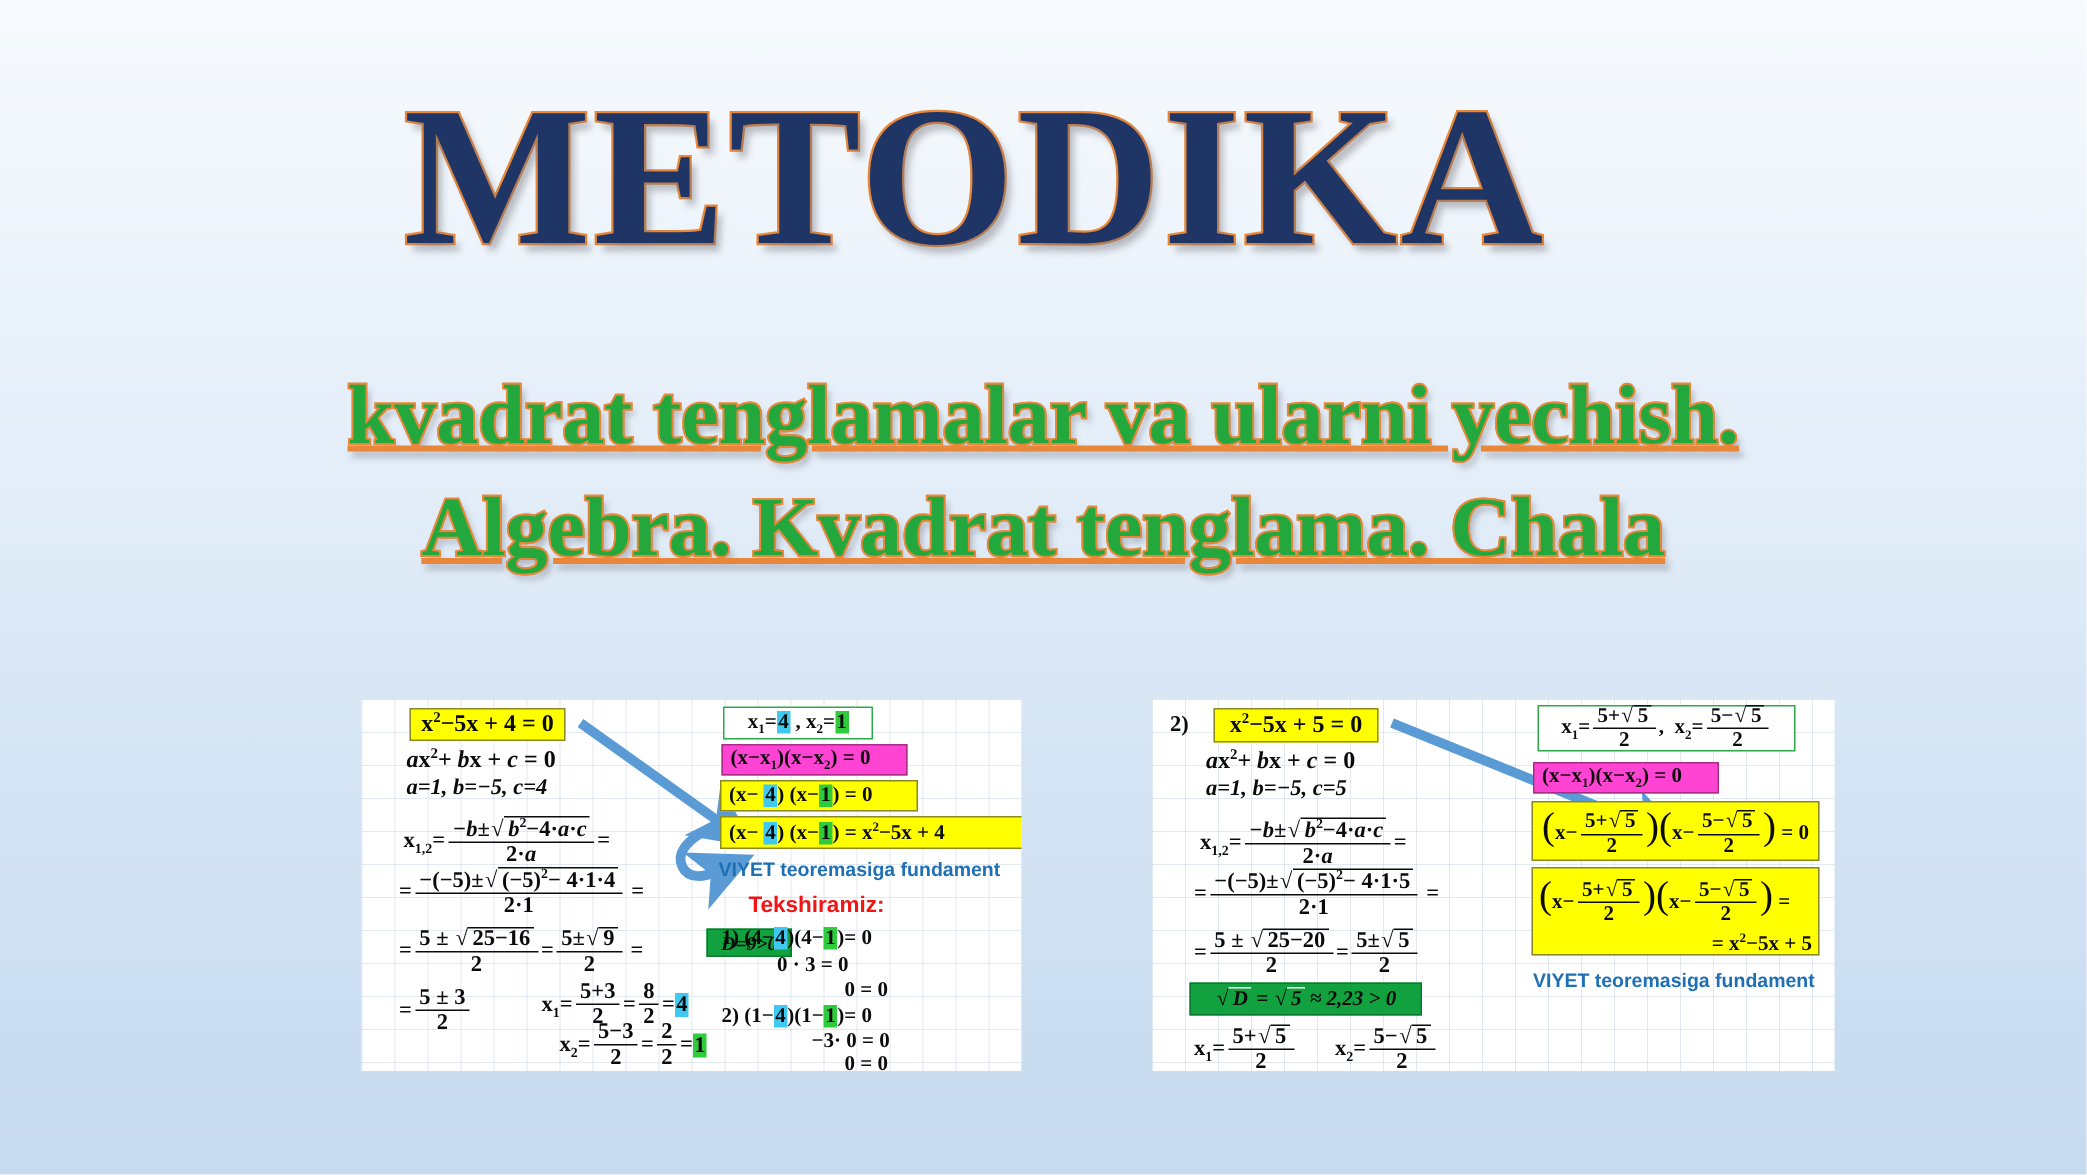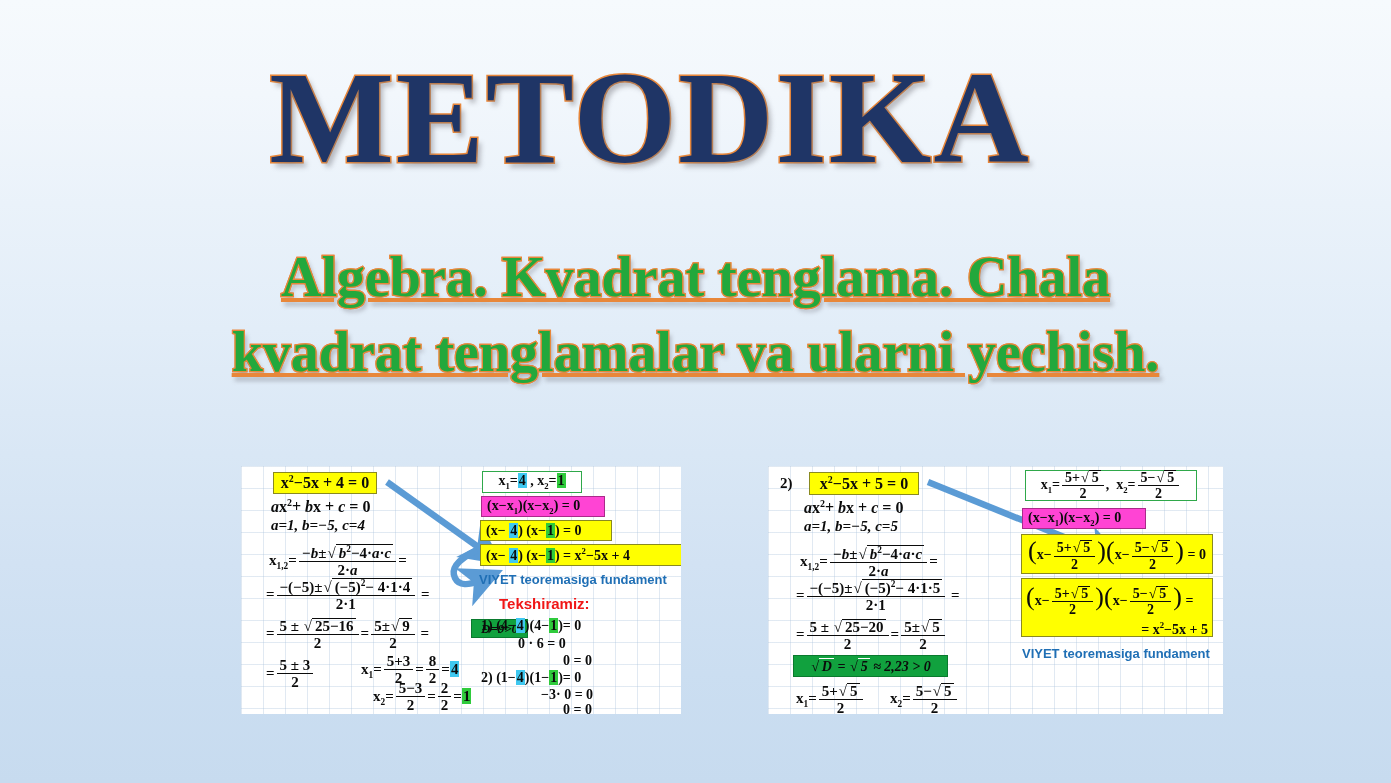--- a/index.html
+++ b/index.html
@@ -95,22 +95,22 @@
   svg.arrow { position:absolute; left:0; top:0; overflow:visible; pointer-events:none; }
 </style>
 </head>
 <body>
 
 <div id="title-block">
   <span id="title-text">METODIKA</span>
 </div>
 
 <div id="subtitle-block">
+  <div class="subtitle-line">kvadrat tenglamalar va ularni yechish.</div>
   <div class="subtitle-line">Algebra. Kvadrat tenglama. Chala</div>
-  <div class="subtitle-line">kvadrat tenglamalar va ularni yechish.</div>
 </div>
 
 <div class="panel" id="panel-left">
 
   <svg class="arrow" width="440" height="248">
     <defs>
       <marker id="ah1" markerWidth="7" markerHeight="7" refX="2.4" refY="3.2" orient="auto">
         <path d="M0,0 L6.6,3.2 L0,6.4 L1.7,3.2 Z" fill="#5B9BD5"></path>
       </marker>
     </defs>
@@ -210,21 +210,21 @@
   </div>
 
   <div class="label-viyet" style="left:238px; top:106px; font-size:13px;">VIYET teoremasiga fundament</div>
 
   <div class="label-check" style="left:258px; top:129px; font-size:15px;">Tekshiramiz:</div>
 
   <div class="m node" style="left:240px; top:152px; font-size:14px;">
     1) (4−<span class="hl-cyan">4</span>)(4−<span class="hl-green">1</span>)= 0
   </div>
   <div class="m node" style="left:277px; top:170px; font-size:14px;">
-    0 ·  6  = 0
+    0 ·  3  = 0
   </div>
   <div class="m node" style="left:322px; top:187px; font-size:14px;">
     0 = 0
   </div>
   <div class="m node" style="left:240px; top:204px; font-size:14px;">
     2) (1−<span class="hl-cyan">4</span>)(1−<span class="hl-green">1</span>)= 0
   </div>
   <div class="m node" style="left:300px; top:221px; font-size:14px;">
     −3· 0 = 0
   </div>

